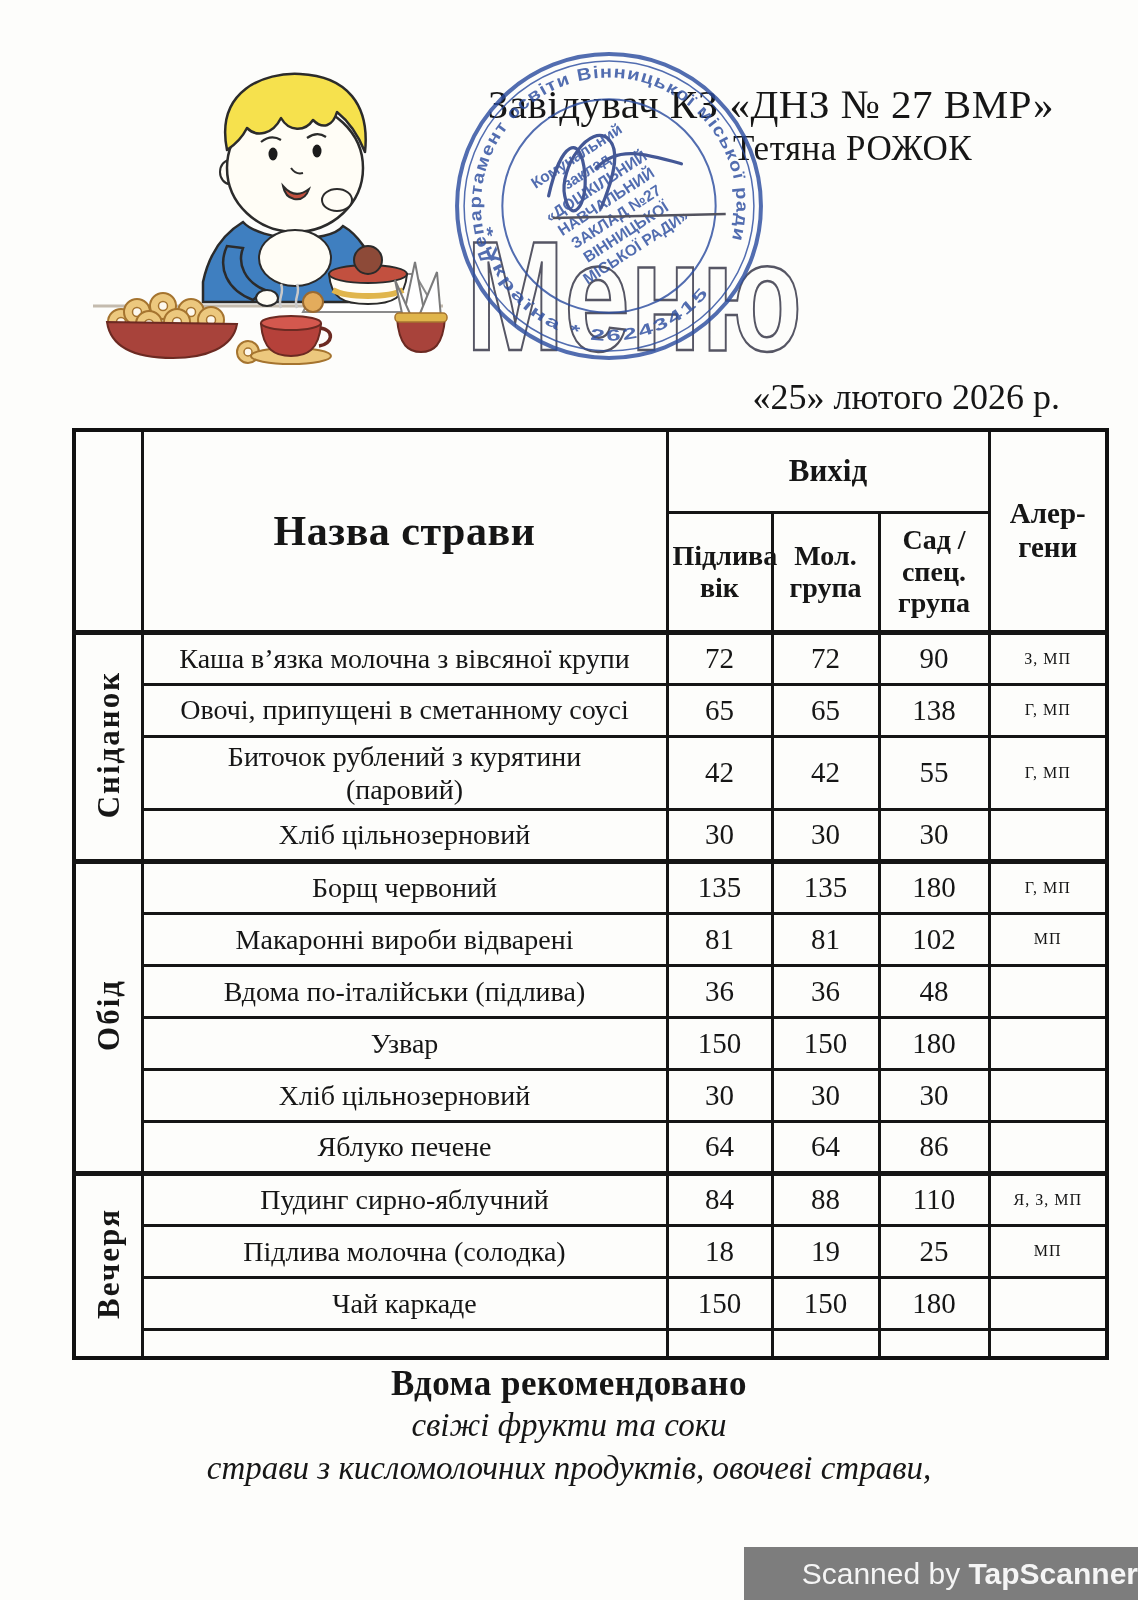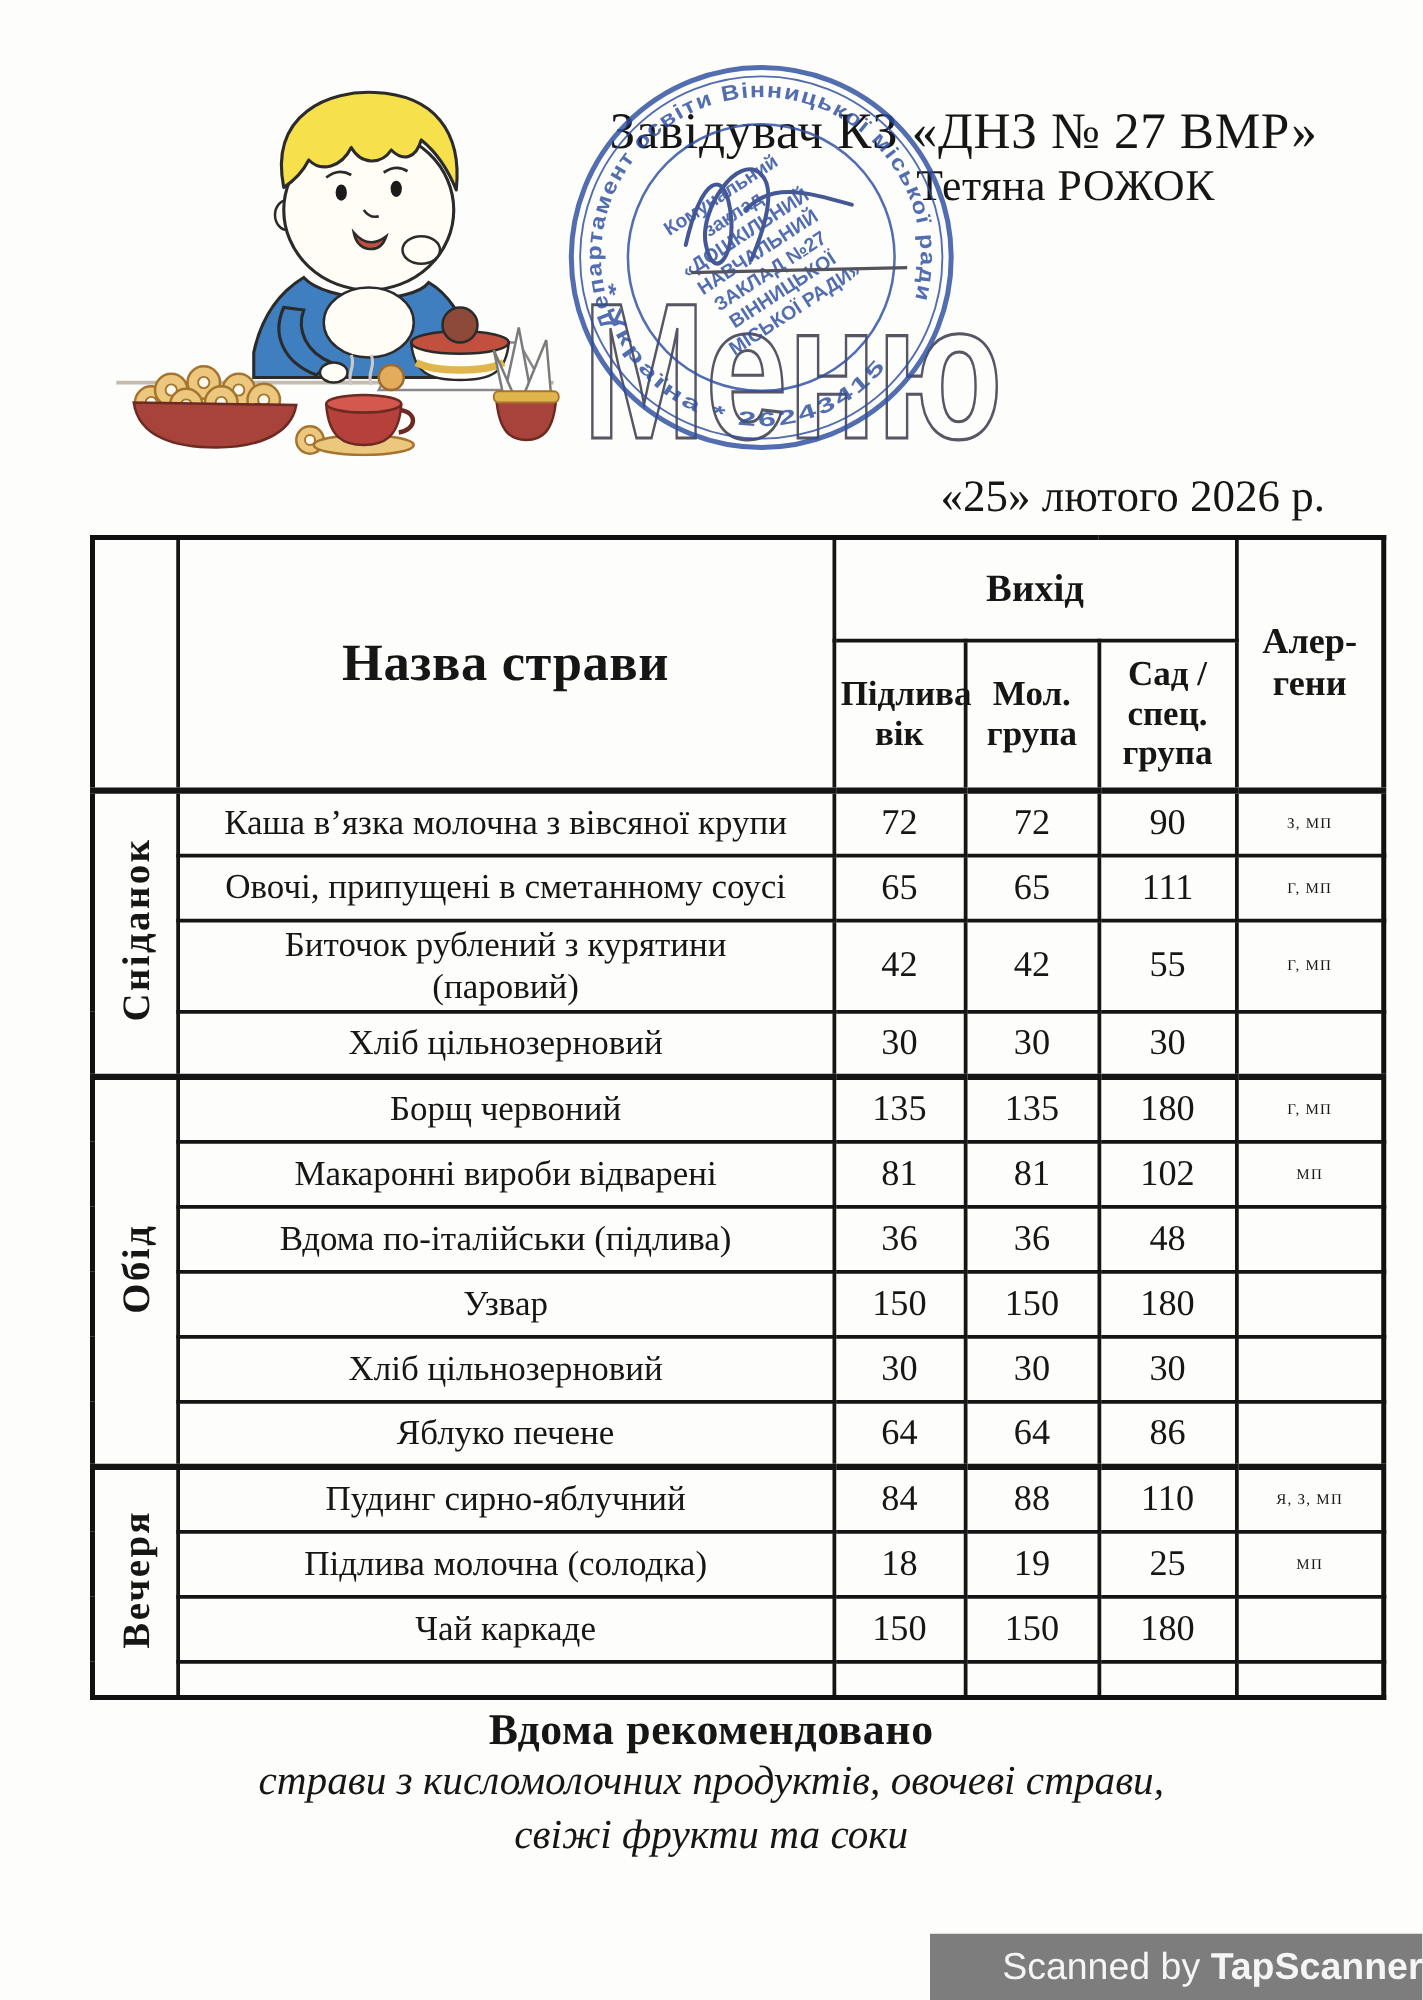--- a/index.html
+++ b/index.html
@@ -32,21 +32,21 @@
   tbody tr{height:52px;} tbody tr.tall{height:72px;} tbody tr.stub{height:29px;}
   tbody tr.section-start th, tbody tr.section-start td{border-top-width:5px;}
   thead tr.h2 th{border-bottom-width:4px;}
   .dish-h,.out-h,.sub-h,.alg-h{font-weight:bold;margin-left:12px;}
   .dish-h{font-size:42px;letter-spacing:.5px;}
   .out-h{font-size:31px;}
   .sub-h{font-size:28px;line-height:1.12;}
   .alg-h{font-size:29px;line-height:1.15;white-space:pre-line;}
   td.dish{font-size:28px;line-height:1.18;white-space:pre-line;}
   td.num{font-size:29px;}
-  td.alg{font-size:12px;letter-spacing:1px;}
+  td.alg{font-size:16px;letter-spacing:1px;}
   th.sec{font-weight:bold;}
   th.sec .vtext{
     writing-mode:vertical-rl;transform:rotate(180deg);
     font-size:31px;font-weight:bold;letter-spacing:2px;line-height:1;
     display:inline-block;
   }
 
   
   .footer{top:1364px;left:0;width:1138px;text-align:center;box-sizing:border-box;}
   .footer-title{font-size:35px;font-weight:bold;letter-spacing:.5px;}
@@ -200,21 +200,21 @@
       <td class="dish">Каша в’язка молочна з вівсяної крупи</td>
       <td class="num">72</td>
       <td class="num">72</td>
       <td class="num">90</td>
       <td class="alg">З, МП</td>
     </tr>
     <tr>
       <td class="dish">Овочі, припущені в сметанному соусі</td>
       <td class="num">65</td>
       <td class="num">65</td>
-      <td class="num">111</td>
+      <td class="num">138</td>
       <td class="alg">Г, МП</td>
     </tr>
     <tr class="tall">
       <td class="dish">Биточок рублений з курятини
 (паровий)</td>
       <td class="num">42</td>
       <td class="num">42</td>
       <td class="num">55</td>
       <td class="alg">Г, МП</td>
     </tr>
@@ -297,17 +297,17 @@
       <td class="num"></td>
       <td class="num"></td>
       <td class="num"></td>
       <td class="alg"></td>
     </tr>
   </tbody>
 </table>
 
 <div class="abs footer">
   <div class="footer-title">Вдома рекомендовано</div>
+  <div class="footer-line">свіжі фрукти та соки</div>
   <div class="footer-line">страви з кисломолочних продуктів, овочеві страви,</div>
-  <div class="footer-line">свіжі фрукти та соки</div>
 </div>
 
 <div class="abs scan-badge"><span>Scanned by </span><b>TapScanner</b></div>
 
 </body></html>

